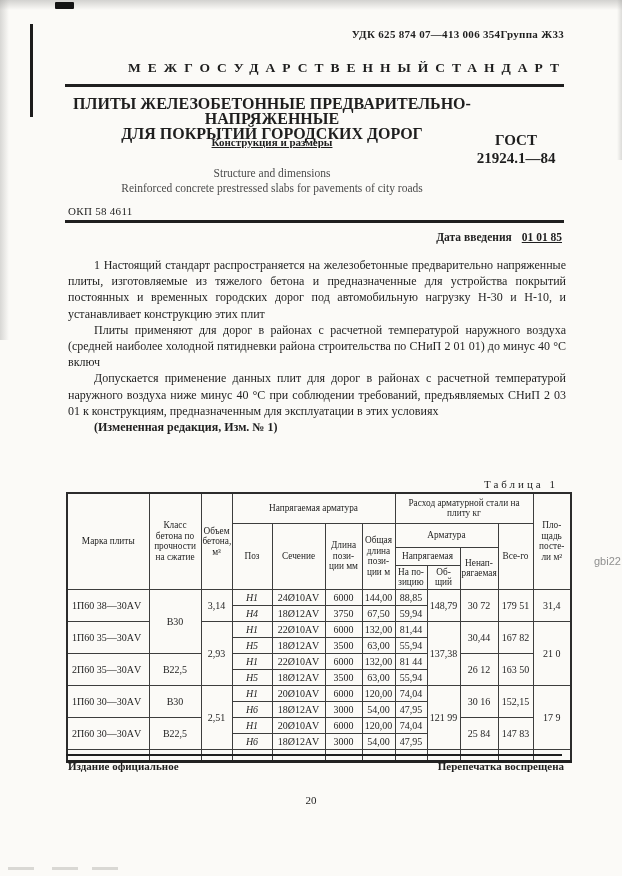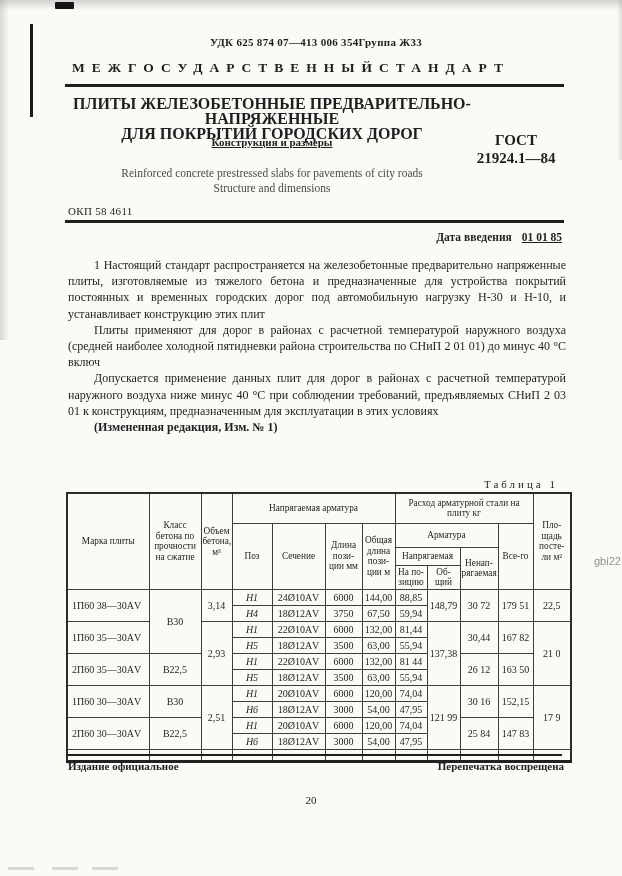--- a/index.html
+++ b/index.html
@@ -11,23 +11,23 @@
   .abs{position:absolute;}
   
   .shade-top{top:0;left:0;right:0;height:10px;background:linear-gradient(180deg,rgba(150,150,148,.40),rgba(150,150,148,0));}
   .shade-left{top:0;left:0;width:9px;height:340px;background:linear-gradient(90deg,rgba(150,150,148,.35),rgba(150,150,148,0));}
   .shade-right{top:0;right:0;width:5px;height:160px;background:linear-gradient(270deg,rgba(150,150,148,.30),rgba(150,150,148,0));}
   .mark-top{top:2px;left:55px;width:19px;height:7px;background:#141414;border-radius:1px;}
   .mark-left{top:24px;left:30px;width:3px;height:93px;background:#1c1c1c;}
   .dash-bottom{top:867px;height:3px;background:#d9d8d4;}
   .d1{left:8px;width:26px;} .d2{left:52px;width:26px;} .d3{left:92px;width:26px;}
   
-  .udk-row{top:36px;left:68px;right:58px;display:flex;justify-content:center;
+  .udk-row{top:28px;left:68px;right:58px;display:flex;justify-content:flex-end;
     font-size:11px;font-weight:bold;letter-spacing:.3px;}
-  .mgs-row{top:60px;left:72px;right:56px;display:flex;justify-content:flex-start;
+  .mgs-row{top:60px;left:66px;right:56px;display:flex;justify-content:flex-end;
     font-size:13.5px;font-weight:bold;}
   .mgs-row span{letter-spacing:7px;white-space:nowrap;}
   .rule{background:#1f1f1f;}
   .rule1{top:84px;left:65px;right:58px;height:3px;}
   .title{top:96px;left:68px;width:408px;text-align:center;font-weight:bold;
     font-size:16px;line-height:15px;}
   .subtitle{top:136px;left:68px;width:408px;text-align:center;font-weight:bold;font-size:11px;text-decoration:underline;}
   .gost{top:131px;right:54px;width:104px;text-align:center;font-weight:bold;
     font-size:15px;line-height:18px;}
   .english{top:166px;left:68px;width:408px;text-align:center;font-size:11.5px;
@@ -88,22 +88,22 @@
 <div class="abs title">
   <div>ПЛИТЫ ЖЕЛЕЗОБЕТОННЫЕ ПРЕДВАРИТЕЛЬНО-НАПРЯЖЕННЫЕ</div>
   <div>ДЛЯ ПОКРЫТИЙ ГОРОДСКИХ ДОРОГ</div>
 </div>
 <div class="abs subtitle">Конструкция и размеры</div>
 <div class="abs gost">
   <div>ГОСТ</div>
   <div>21924.1—84</div>
 </div>
 <div class="abs english">
+  <div>Structure and dimensions</div>
   <div>Reinforced concrete prestressed slabs for pavements of city roads</div>
-  <div>Structure and dimensions</div>
 </div>
 
 <div class="abs okp">ОКП 58 4611</div>
 <div class="abs rule rule2"></div>
 
 <div class="abs date-line">
   <span>Дата введения</span><span class="u">01 01 85</span>
 </div>
 
 <div class="abs body-text">
@@ -162,21 +162,21 @@
         <td rowspan="4">В30</td>
         <td rowspan="2">3,14</td>
         <td class="it">Н1</td>
         <td>24Ø10АV</td>
         <td>6000</td>
         <td>144,00</td>
         <td>88,85</td>
         <td rowspan="2">148,79</td>
         <td rowspan="2">30 72</td>
         <td rowspan="2">179 51</td>
-        <td rowspan="2">22,5</td>
+        <td rowspan="2">31,4</td>
       </tr>
       <tr>
         <td class="it">Н4</td>
         <td>18Ø12АV</td>
         <td>3750</td>
         <td>67,50</td>
         <td>59,94</td>
       </tr>
       <tr>
         <td rowspan="2" class="cl">1П60 35—30АV</td>

